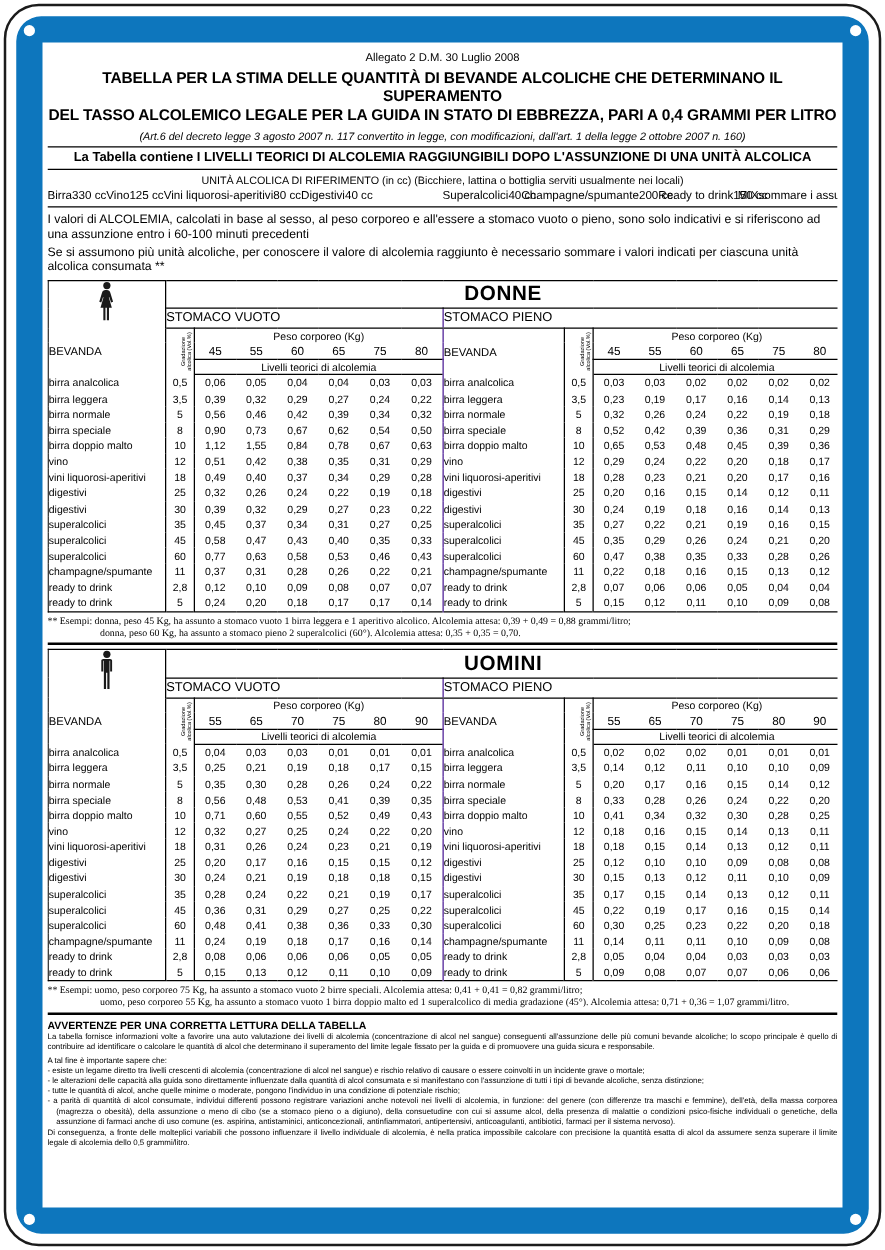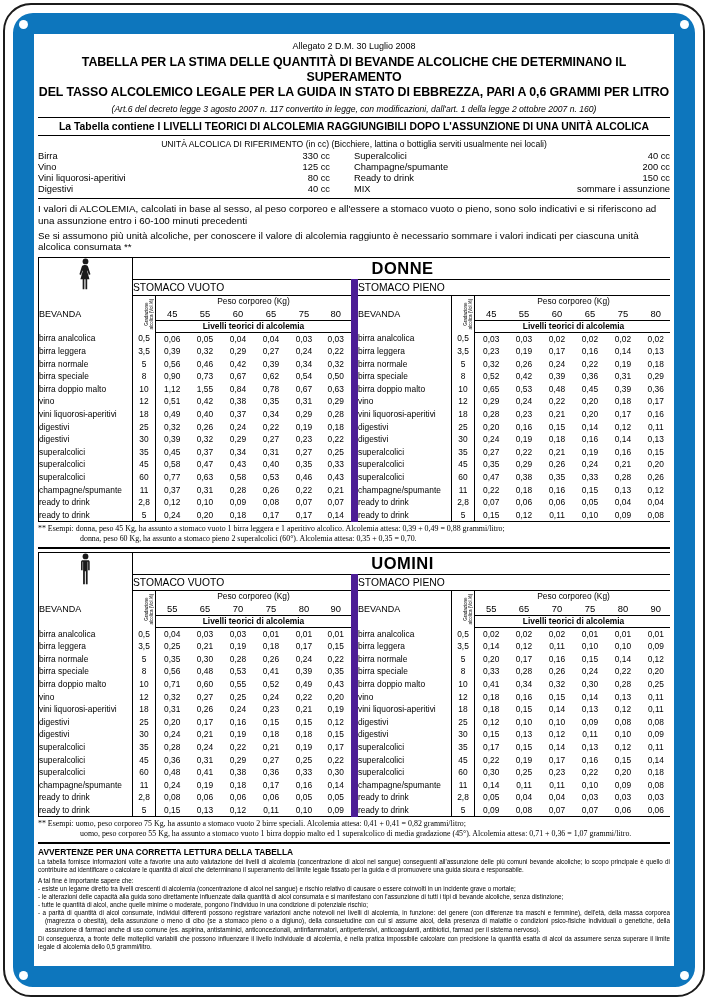--- a/index.html
+++ b/index.html
@@ -17,41 +17,41 @@
 
   .allegato{font-size:9px;text-align:center;margin:2px 0 4px;}
   .main-title{font-size:12.4px;font-weight:bold;text-align:center;line-height:1.22;letter-spacing:-0.1px;}
   .law-ref{font-size:8.6px;font-style:italic;text-align:center;margin-top:4px;}
   .rule{border:0;border-top:1px solid #000;margin:3px 0;}
   .rule2{border:0;border-top:2px solid #000;margin:3px 0;}
   .contains{font-size:10.4px;font-weight:bold;text-align:center;margin:3px 0;}
 
   .units-heading{font-size:8.6px;text-align:center;margin:1px 0 2px;}
   .units-row{display:flex;}
-  .units-col{width:50%;display:flex;flex-direction:column;}
+  .units-col{width:50%;display:flex;}
   .units-col.lft{padding-right:24px;box-sizing:border-box;}
   .unit-line{display:flex;font-size:9.3px;line-height:1.18;}
   .unit-label{flex:0 0 auto;}
   .unit-fill{flex:1 1 auto;}
   .unit-value{flex:0 0 auto;text-align:right;}
 
   .intro-p{font-size:9.8px;line-height:1.16;margin:4px 0;}
 
   table.gtable{width:100%;border-collapse:collapse;table-layout:fixed;border:1px solid #000;}
   table.gtable td{padding:0;vertical-align:middle;overflow:hidden;}
   td.icell{text-align:center;border-right:1px solid #000;}
   td.gtitle{font-size:16.5px;font-weight:bold;text-align:center;border-bottom:1px solid #000;height:21px;letter-spacing:0.5px;}
   td.stom{font-size:10.3px;border-bottom:1px solid #000;height:15px;padding-left:46px;}
-  td.bl{border-left:7px solid #4c1d95;}
+  td.bl{border-left:1px solid #4c1d95;}
   td.bev-h{font-size:9px;padding-left:4px;}
   td.grad-h{border-left:1px solid #000;border-right:1px solid #000;overflow:visible;}
   .rot{transform:rotate(-90deg);font-size:4.5px;line-height:1.15;width:32px;margin:0 auto;text-align:center;}
   td.peso{font-size:8.4px;text-align:center;height:11px;}
   td.wt{font-size:9.4px;text-align:center;height:13px;}
-  td.liv{font-size:8.4px;text-align:center;border-top:1px solid #000;border-bottom:1px solid #000;height:11px;font-weight:bold;}
+  td.liv{font-size:8.4px;text-align:center;border-top:1px solid #000;border-bottom:1px solid #000;height:11px;}
   td.bev{font-size:8.4px;padding-left:4px;height:12.6px;white-space:nowrap;}
   td.grad{font-size:8.4px;text-align:center;border-left:1px solid #000;border-right:1px solid #000;}
   td.val{font-size:8.4px;text-align:center;}
 
   .fnote{font-size:7.9px;line-height:1.25;margin:2px 0;font-family:Liberation Serif, serif;}
   .fnote .l2{margin-left:42px;}
 
   .warn-h{font-size:8.4px;font-weight:bold;margin:2px 0 1px;}
   .warn-p{font-size:6.3px;line-height:1.32;margin:1px 0;text-align:justify;}
   .warn-intro{font-size:6.3px;line-height:1.3;margin:2px 0 0;}
@@ -67,21 +67,21 @@
 <div class="screw tr"></div>
 <div class="screw bl"></div>
 <div class="screw br"></div>
 
 <div class="content">
 
   <div class="allegato">Allegato 2 D.M. 30 Luglio 2008</div>
 
   <div class="main-title">
     <div>TABELLA PER LA STIMA DELLE QUANTITÀ DI BEVANDE ALCOLICHE CHE DETERMINANO IL SUPERAMENTO</div>
-    <div>DEL TASSO ALCOLEMICO LEGALE PER LA GUIDA IN STATO DI EBBREZZA, PARI A 0,6 GRAMMI PER LITRO</div>
+    <div>DEL TASSO ALCOLEMICO LEGALE PER LA GUIDA IN STATO DI EBBREZZA, PARI A 0,4 GRAMMI PER LITRO</div>
   </div>
 
   <div class="law-ref">(Art.6 del decreto legge 3 agosto 2007 n. 117 convertito in legge, con modificazioni, dall'art. 1 della legge 2 ottobre 2007 n. 160)</div>
   <hr class="rule">
   <div class="contains">La Tabella contiene I LIVELLI TEORICI DI ALCOLEMIA RAGGIUNGIBILI DOPO L'ASSUNZIONE DI UNA UNITÀ ALCOLICA</div>
   <hr class="rule">
 
   <div class="units-heading">UNITÀ ALCOLICA DI RIFERIMENTO (in cc) (Bicchiere, lattina o bottiglia serviti usualmente nei locali)</div>
   <div class="units-row">
     <div class="units-col lft">

